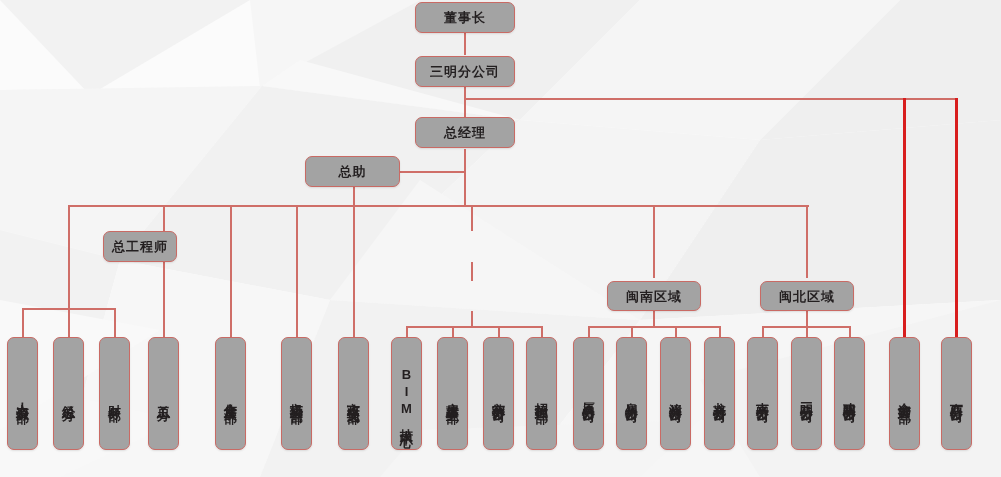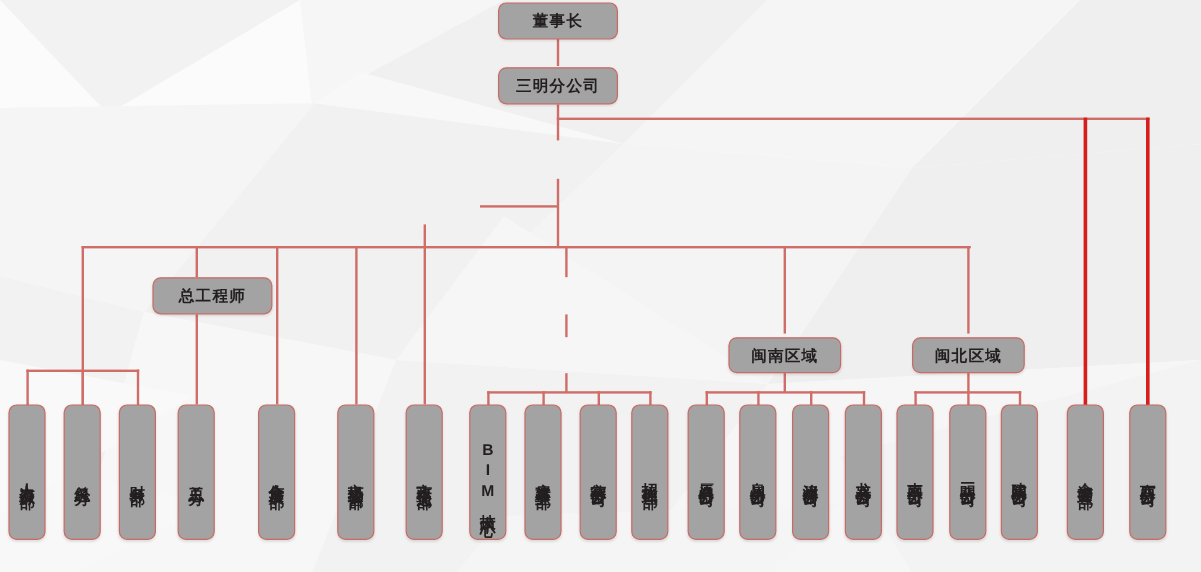--- a/index.html
+++ b/index.html
@@ -129,23 +129,25 @@
   <div class="ln" style="left:806px;top:311px;width:2px;height:16px;"></div>
   <div class="ln" style="left:762px;top:326px;width:89px;height:2px;"></div>
   <div class="ln" style="left:762px;top:326px;width:2px;height:12px;"></div>
   <div class="ln" style="left:806px;top:326px;width:2px;height:12px;"></div>
   <div class="ln" style="left:849px;top:326px;width:2px;height:12px;"></div>
 
   <div class="node h" style="left:415px;top:2px;width:100px;height:31px;">董事长</div>
 
   <div class="node h" style="left:415px;top:56px;width:100px;height:31px;">三明分公司</div>
 
+  <div class="node h" style="left:415px;top:117px;width:100px;height:31px;">总经理</div>
 
+  <div class="node h" style="left:305px;top:156px;width:95px;height:31px;">总助</div>
 
-  <div class="node h" style="left:127px;top:231px;width:100px;height:31px;">总工程师</div>
+  <div class="node h" style="left:103px;top:231px;width:74px;height:31px;">总工程师</div>
 
 
 
   <div class="node h" style="left:760px;top:281px;width:94px;height:30px;">闽北区域</div>
 
   <div class="node h" style="left:607px;top:281px;width:94px;height:30px;">闽南区域</div>
 
   <div class="node v" style="left:7px;top:337px;width:31px;height:113px;">人力资源部</div>
 
   <div class="node v" style="left:53px;top:337px;width:31px;height:113px;">总经办</div>

